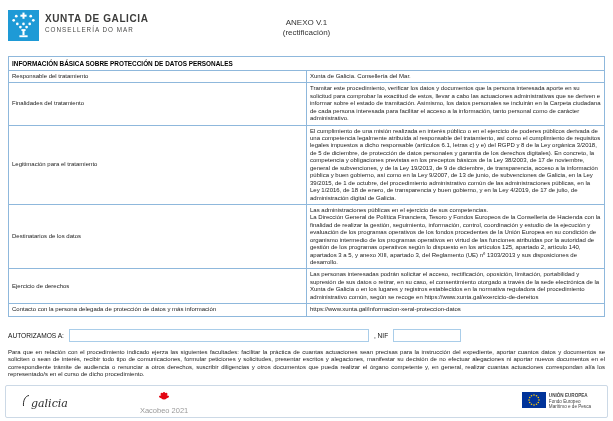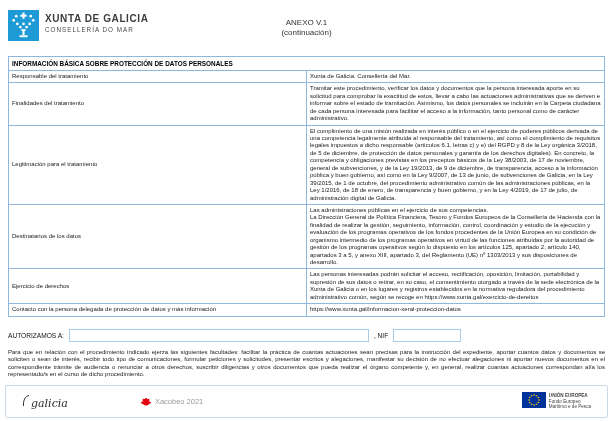--- a/index.html
+++ b/index.html
@@ -37,21 +37,21 @@
   .accept-title { font-size:6.2px; margin-top:7px; color:#222; }
   .accept-text { font-size:6px; line-height:1.27; margin-top:1px; color:#222; }
   .dashed-sep { border-top:1px dashed #c6c6c6; margin-top:12px; }
 
   
   .footer { position:absolute; left:5px; right:5px; bottom:3px; height:33px;
             border:1px solid #ccd9e6; border-radius:2px; display:flex; align-items:center;
             padding:0 16px; background:#fff; }
   .galicia-logo { display:flex; align-items:flex-end; gap:1px; font-family:"DejaVu Serif", serif;
                   font-style:italic; font-size:11px; color:#2b2b2b; }
-  .xacobeo { display:flex; align-items:center; gap:3px; margin-left:72px; color:#9a9a9a; font-size:7.5px; }
+  .xacobeo { display:flex; align-items:center; gap:3px; margin-left:72px; color:#9a9a9a; font-size:7.5px;flex-direction:column; }
   .eu-block { margin-left:auto; display:flex; align-items:center; gap:3px; }
   .eu-text { font-size:4.6px; line-height:1.2; color:#444; }
   .eu-text .l1 { font-weight:bold; }
 </style>
 </head>
 <body>
 
 <div class="content">
 
   <div class="header">
@@ -76,21 +76,21 @@
         </g>
       </svg>
     </div>
     <div class="org">
       <div class="org-name">XUNTA DE GALICIA</div>
       <div class="org-sub">CONSELLERÍA DO MAR</div>
     </div>
   </div>
   <div class="annex">
     <div>ANEXO V.1</div>
-    <div>(continuación)</div>
+    <div>(rectificación)</div>
   </div>
 
   <table class="dp">
     <tbody>
         <tr>
       <td class="title" colspan="2">INFORMACIÓN BÁSICA SOBRE PROTECCIÓN DE DATOS PERSONALES</td>
     </tr>
     <tr>
       <td class="lbl">Responsable del tratamiento</td>
       <td class="val">Xunta de Galicia. Consellería del Mar.</td>

